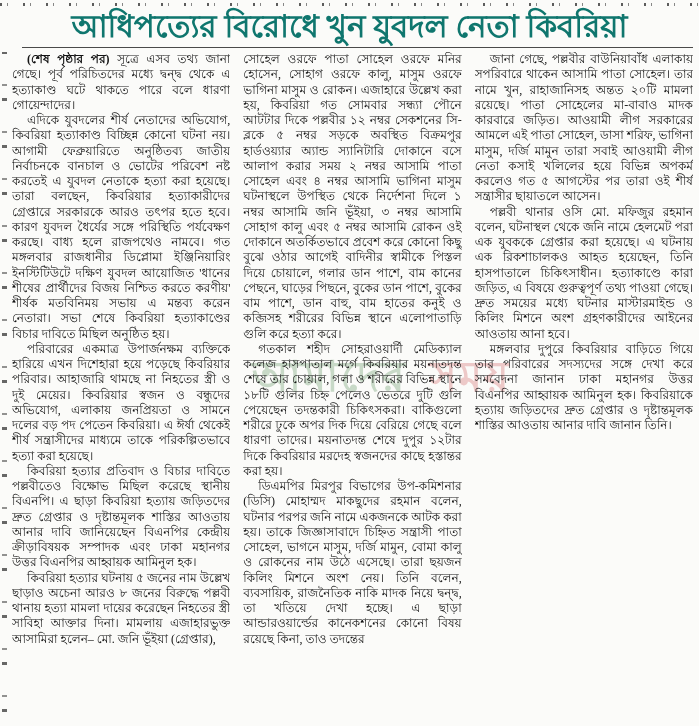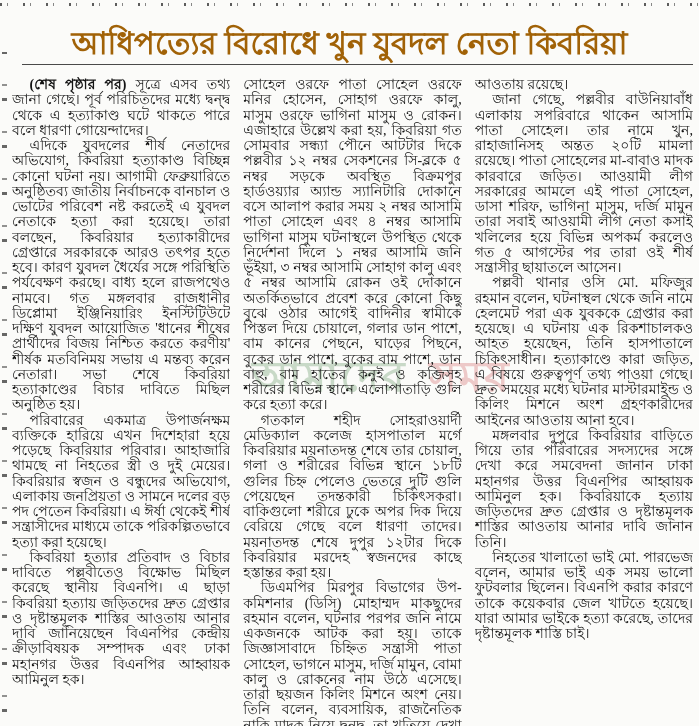--- a/index.html
+++ b/index.html
@@ -22,52 +22,51 @@
   }
   
   .left-clip{
     position:absolute;top:52px;left:0;width:7px;height:660px;
     background:
       repeating-linear-gradient(0deg, rgba(40,40,40,.7) 0 3px, transparent 3px 15px, rgba(40,40,40,.5) 15px 17px, transparent 17px 47px);
     background-position:2px 0;
     background-repeat:repeat-y;
   }
   .headline{
-    margin:27px 10px 0 10px;
+    margin:10px 10px 0 10px;
     text-align:center;
     font-size:31px;
     line-height:34px;
     font-weight:700;
     letter-spacing:0;
-    color:#a16207;
+    color:#0f766e;
   }
   .headline-rule{
     margin:3px 6px 0 22px;
     border-bottom:1.5px solid #4a4a4a;
     height:0;
   }
   .article{
     position:relative;
     margin:4px 6px 0 12px;
     height:668px;
     overflow:hidden;
     display:flex;
     gap:13px;
     z-index:1;
   }
   .col{
     flex:1 1 0;
-    font-size:14px;
+    font-size:12px;
     line-height:15.25px;
     text-align:justify;
     text-justify:inter-word;
     position:relative;
     z-index:2;
     overflow:hidden;
-    margin-top:8px;
   }
   .col p{margin:0;padding:0;}
   .col p.indent{text-indent:1.25em;}
   .col b{font-weight:700;}
   .watermark{
     position:absolute;
     left:252px;top:344px;
     z-index:0;
     font-size:42px;
     font-weight:700;
@@ -92,26 +91,25 @@
 </div>
 
 <div class="left-clip"></div>
 
 <div class="article">
   <div class="col">
       <p class="indent"><b>(শেষ পৃষ্ঠার পর) </b>সূত্রে এসব তথ্য জানা গেছে। পূর্ব পরিচিতদের মধ্যে দ্বন্দ্ব থেকে এ হত্যাকাণ্ড ঘটে থাকতে পারে বলে ধারণা গোয়েন্দাদের।</p>
       <p class="indent">এদিকে যুবদলের শীর্ষ নেতাদের অভিযোগ, কিবরিয়া হত্যাকাণ্ড বিচ্ছিন্ন কোনো ঘটনা নয়। আগামী ফেব্রুয়ারিতে অনুষ্ঠিতব্য জাতীয় নির্বাচনকে বানচাল ও ভোটের পরিবেশ নষ্ট করতেই এ যুবদল নেতাকে হত্যা করা হয়েছে। তারা বলছেন, কিবরিয়ার হত্যাকারীদের গ্রেপ্তারে সরকারকে আরও তৎপর হতে হবে। কারণ যুবদল ধৈর্যের সঙ্গে পরিস্থিতি পর্যবেক্ষণ করছে। বাধ্য হলে রাজপথেও নামবে। গত মঙ্গলবার রাজধানীর ডিপ্লোমা ইঞ্জিনিয়ারিং ইনস্টিটিউটে দক্ষিণ যুবদল আয়োজিত 'ধানের শীষের প্রার্থীদের বিজয় নিশ্চিত করতে করণীয়' শীর্ষক মতবিনিময় সভায় এ মন্তব্য করেন নেতারা। সভা শেষে কিবরিয়া হত্যাকাণ্ডের বিচার দাবিতে মিছিল অনুষ্ঠিত হয়।</p>
       <p class="indent">পরিবারের একমাত্র উপার্জনক্ষম ব্যক্তিকে হারিয়ে এখন দিশেহারা হয়ে পড়েছে কিবরিয়ার পরিবার। আহাজারি থামছে না নিহতের স্ত্রী ও দুই মেয়ের। কিবরিয়ার স্বজন ও বন্ধুদের অভিযোগ, এলাকায় জনপ্রিয়তা ও সামনে দলের বড় পদ পেতেন কিবরিয়া। এ ঈর্ষা থেকেই শীর্ষ সন্ত্রাসীদের মাধ্যমে তাকে পরিকল্পিতভাবে হত্যা করা হয়েছে।</p>
       <p class="indent">কিবরিয়া হত্যার প্রতিবাদ ও বিচার দাবিতে পল্লবীতেও বিক্ষোভ মিছিল করেছে স্থানীয় বিএনপি। এ ছাড়া কিবরিয়া হত্যায় জড়িতদের দ্রুত গ্রেপ্তার ও দৃষ্টান্তমূলক শাস্তির আওতায় আনার দাবি জানিয়েছেন বিএনপির কেন্দ্রীয় ক্রীড়াবিষয়ক সম্পাদক এবং ঢাকা মহানগর উত্তর বিএনপির আহ্বায়ক আমিনুল হক।</p>
+      <p class="indent">কিবরিয়া হত্যার ঘটনায় ৫ জনের নাম উল্লেখ ছাড়াও অচেনা আরও ৮ জনের বিরুদ্ধে পল্লবী থানায় হত্যা মামলা দায়ের করেছেন নিহতের স্ত্রী সাবিহা আক্তার দিনা। মামলায় এজাহারভুক্ত আসামিরা হলেন– মো. জনি ভূঁইয়া (গ্রেপ্তার),</p>
     </div>
   <div class="col">
       <p class="">সোহেল ওরফে পাতা সোহেল ওরফে মনির হোসেন, সোহাগ ওরফে কালু, মাসুম ওরফে ভাগিনা মাসুম ও রোকন। এজাহারে উল্লেখ করা হয়, কিবরিয়া গত সোমবার সন্ধ্যা পৌনে আটটার দিকে পল্লবীর ১২ নম্বর সেকশনের সি-ব্লকে ৫ নম্বর সড়কে অবস্থিত বিক্রমপুর হার্ডওয়্যার অ্যান্ড স্যানিটারি দোকানে বসে আলাপ করার সময় ২ নম্বর আসামি পাতা সোহেল এবং ৪ নম্বর আসামি ভাগিনা মাসুম ঘটনাস্থলে উপস্থিত থেকে নির্দেশনা দিলে ১ নম্বর আসামি জনি ভূঁইয়া, ৩ নম্বর আসামি সোহাগ কালু এবং ৫ নম্বর আসামি রোকন ওই দোকানে অতর্কিতভাবে প্রবেশ করে কোনো কিছু বুঝে ওঠার আগেই বাদিনীর স্বামীকে পিস্তল দিয়ে চোয়ালে, গলার ডান পাশে, বাম কানের পেছনে, ঘাড়ের পিছনে, বুকের ডান পাশে, বুকের বাম পাশে, ডান বাহু, বাম হাতের কনুই ও কব্জিসহ শরীরের বিভিন্ন স্থানে এলোপাতাড়ি গুলি করে হত্যা করে।</p>
       <p class="indent">গতকাল শহীদ সোহরাওয়ার্দী মেডিক্যাল কলেজ হাসপাতাল মর্গে কিবরিয়ার ময়নাতদন্ত শেষে তার চোয়াল, গলা ও শরীরের বিভিন্ন স্থানে ১৮টি গুলির চিহ্ন পেলেও ভেতরে দুটি গুলি পেয়েছেন তদন্তকারী চিকিৎসকরা। বাকিগুলো শরীরে ঢুকে অপর দিক দিয়ে বেরিয়ে গেছে বলে ধারণা তাদের। ময়নাতদন্ত শেষে দুপুর ১২টার দিকে কিবরিয়ার মরদেহ স্বজনদের কাছে হস্তান্তর করা হয়।</p>
       <p class="indent">ডিএমপির মিরপুর বিভাগের উপ-কমিশনার (ডিসি) মোহাম্মদ মাকছুদের রহমান বলেন, ঘটনার পরপর জনি নামে একজনকে আটক করা হয়। তাকে জিজ্ঞাসাবাদে চিহ্নিত সন্ত্রাসী পাতা সোহেল, ভাগনে মাসুম, দর্জি মামুন, বোমা কালু ও রোকনের নাম উঠে এসেছে। তারা ছয়জন কিলিং মিশনে অংশ নেয়। তিনি বলেন, ব্যবসায়িক, রাজনৈতিক নাকি মাদক নিয়ে দ্বন্দ্ব, তা খতিয়ে দেখা হচ্ছে। এ ছাড়া আন্ডারওয়ার্ল্ডের কানেকশনের কোনো বিষয় রয়েছে কিনা, তাও তদন্তের</p>
     </div>
   <div class="col">
-      <p class="">আওতায় রয়েছে।</p>
       <p class="indent">জানা গেছে, পল্লবীর বাউনিয়াবাঁধ এলাকায় সপরিবারে থাকেন আসামি পাতা সোহেল। তার নামে খুন, রাহাজানিসহ অন্তত ২০টি মামলা রয়েছে। পাতা সোহেলের মা-বাবাও মাদক কারবারে জড়িত। আওয়ামী লীগ সরকারের আমলে এই পাতা সোহেল, ডাসা শরিফ, ভাগিনা মাসুম, দর্জি মামুন তারা সবাই আওয়ামী লীগ নেতা কসাই খলিলের হয়ে বিভিন্ন অপকর্ম করলেও গত ৫ আগস্টের পর তারা ওই শীর্ষ সন্ত্রাসীর ছায়াতলে আসেন।</p>
       <p class="indent">পল্লবী থানার ওসি মো. মফিজুর রহমান বলেন, ঘটনাস্থল থেকে জনি নামে হেলমেট পরা এক যুবককে গ্রেপ্তার করা হয়েছে। এ ঘটনায় এক রিকশাচালকও আহত হয়েছেন, তিনি হাসপাতালে চিকিৎসাধীন। হত্যাকাণ্ডে কারা জড়িত, এ বিষয়ে গুরুত্বপূর্ণ তথ্য পাওয়া গেছে। দ্রুত সময়ের মধ্যে ঘটনার মাস্টারমাইন্ড ও কিলিং মিশনে অংশ গ্রহণকারীদের আইনের আওতায় আনা হবে।</p>
       <p class="indent">মঙ্গলবার দুপুরে কিবরিয়ার বাড়িতে গিয়ে তার পরিবারের সদস্যদের সঙ্গে দেখা করে সমবেদনা জানান ঢাকা মহানগর উত্তর বিএনপির আহ্বায়ক আমিনুল হক। কিবরিয়াকে হত্যায় জড়িতদের দ্রুত গ্রেপ্তার ও দৃষ্টান্তমূলক শাস্তির আওতায় আনার দাবি জানান তিনি।</p>
-      <p class="indent">নিহতের খালাতো ভাই মো. পারভেজ বলেন, আমার ভাই এক সময় ভালো ফুটবলার ছিলেন। বিএনপি করার কারণে তাকে কয়েকবার জেল খাটতে হয়েছে। যারা আমার ভাইকে হত্যা করেছে, তাদের দৃষ্টান্তমূলক শাস্তি চাই।</p>
     </div>
 </div>
 
 </body></html>

